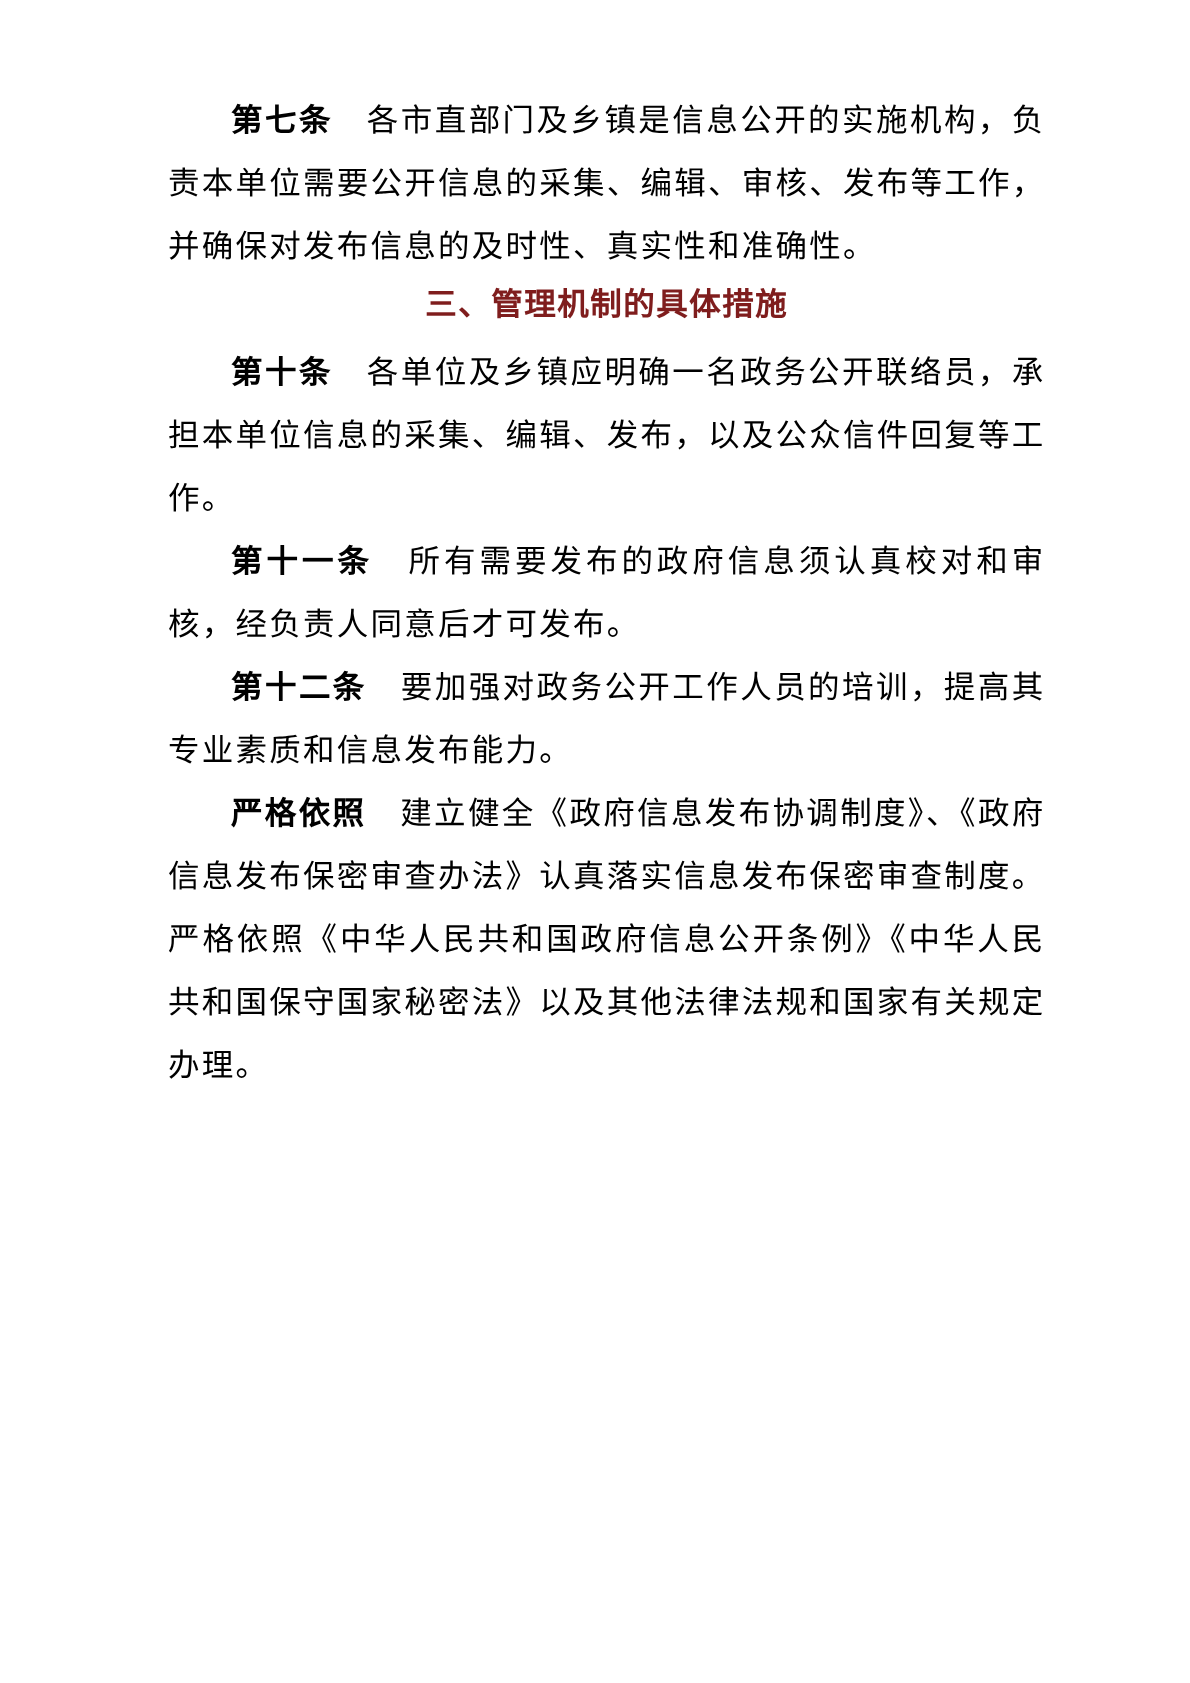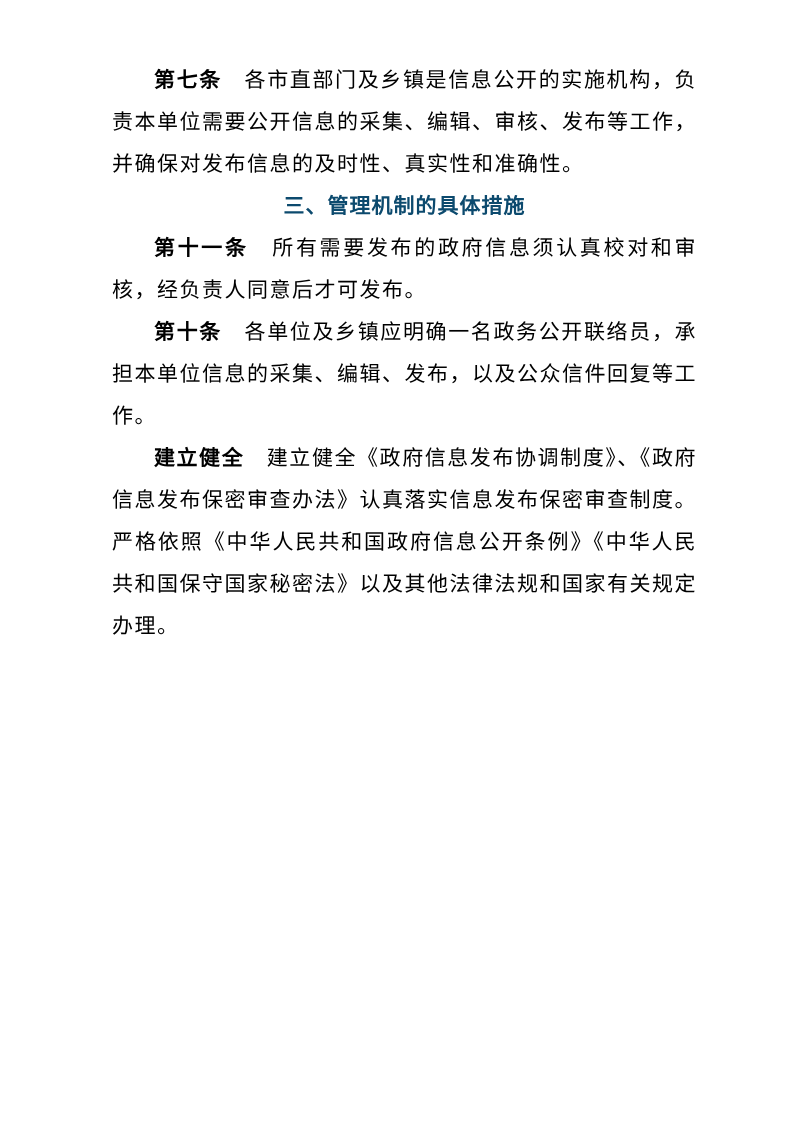--- a/index.html
+++ b/index.html
@@ -33,34 +33,35 @@
     text-align: justify;
     text-justify: inter-ideograph;
     text-indent: 2em;
   }
   .doc-paragraph .article-label {
     font-weight: bold;
     font-family: "Liberation Serif", "DejaVu Serif", serif;
   }
   .doc-heading {
     margin: 0;
-    font-family: Liberation Sans, sans-serif;
+    font-family: Liberation Mono, monospace;
     font-size: 21px;
     line-height: 42px;
     font-weight: bold;
     letter-spacing: 1px;
-    color: #0c4a6e;
+    color: #7f1d1d;
     text-align: center;
     text-indent: 0;
   }
 </style>
 </head>
 <body>
 
 <div class="page">
   <div class="doc-body">
       <p class="doc-paragraph"><strong class="article-label">第七条</strong>　各市直部门及乡镇是信息公开的实施机构，负责本单位需要公开信息的采集、编辑、审核、发布等工作，并确保对发布信息的及时性、真实性和准确性。</p>
       <h3 class="doc-heading">三、管理机制的具体措施</h3>
+      <p class="doc-paragraph"><strong class="article-label">第十条</strong>　各单位及乡镇应明确一名政务公开联络员，承担本单位信息的采集、编辑、发布，以及公众信件回复等工作。</p>
       <p class="doc-paragraph"><strong class="article-label">第十一条</strong>　所有需要发布的政府信息须认真校对和审核，经负责人同意后才可发布。</p>
-      <p class="doc-paragraph"><strong class="article-label">第十条</strong>　各单位及乡镇应明确一名政务公开联络员，承担本单位信息的采集、编辑、发布，以及公众信件回复等工作。</p>
-      <p class="doc-paragraph"><strong class="article-label">建立健全</strong>　建立健全《政府信息发布协调制度》、《政府信息发布保密审查办法》认真落实信息发布保密审查制度。严格依照《中华人民共和国政府信息公开条例》《中华人民共和国保守国家秘密法》以及其他法律法规和国家有关规定办理。</p>
+      <p class="doc-paragraph"><strong class="article-label">第十二条</strong>　要加强对政务公开工作人员的培训，提高其专业素质和信息发布能力。</p>
+      <p class="doc-paragraph"><strong class="article-label">严格依照</strong>　建立健全《政府信息发布协调制度》、《政府信息发布保密审查办法》认真落实信息发布保密审查制度。严格依照《中华人民共和国政府信息公开条例》《中华人民共和国保守国家秘密法》以及其他法律法规和国家有关规定办理。</p>
     </div>
 </div>
 
 </body></html>

